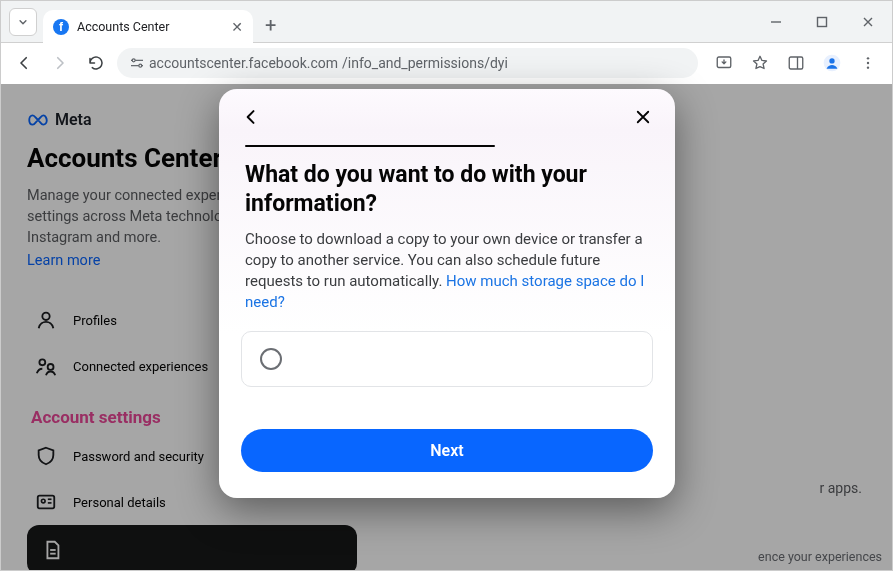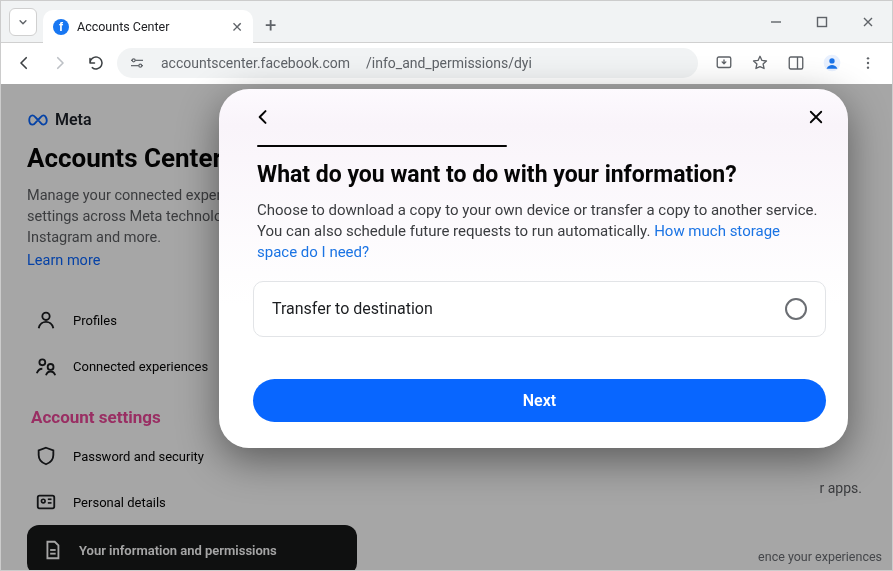--- a/index.html
+++ b/index.html
@@ -34,21 +34,21 @@
   .new-tab { font-size:20px; color:#5f6368; padding:0 12px; cursor:pointer; position:relative; top:3px;}
   .win-controls { margin-left:auto; display:flex; gap:6px; color:#5f6368; }
   .win-btn { width:40px; height:32px; display:flex; align-items:center; justify-content:center; font-size:14px; }
   .addr-bar {
     display:flex; align-items:center; height:40px; background:#fff; padding:0 8px; gap:6px;
   }
   .nav-icon { width:30px; height:30px; display:flex; align-items:center; justify-content:center; color:#5f6368; border-radius:50%; }
   .nav-icon.disabled { color:#bdc1c6; }
   .url-pill {
     flex:1; display:flex; align-items:center; background:#f1f3f4; border-radius:18px;
-    height:30px; padding:0 12px; gap:16px; font-size:14px; color:#202124;
+    height:30px; padding:0 12px; gap:4px; font-size:14px; color:#202124;
   }
   .url-pill .lock { color:#5f6368; }
   .url-host { color:#5f6368; }
   .url-path { color:#5f6368; }
   .addr-icons { display:flex; gap:4px; color:#5f6368; margin-left:4px;}
   .addr-icons .ic { width:32px; display:flex; align-items:center; justify-content:center;}
 
   
   .page {
     position:absolute; top:83px; left:0; right:0; bottom:0;
@@ -70,24 +70,24 @@
   .side-item.selected .side-icon{ color:#fff; }
 
   
   .overlay {
     position:absolute; top:83px; left:0; right:0; bottom:0;
     background:rgba(0,0,0,0.35);
   }
 
   
   .modal {
-    position:absolute; left:218px; top:88px; width:629px;
+    position:absolute; left:218px; top:88px; width:456px;
     background:linear-gradient(to bottom, #fdfafe, #f9f4fa 10%, #ffffff 60%);
-    border-radius:30px; box-shadow:0 12px 40px rgba(0,0,0,0.45);
-    padding:0 0 26px 12px;
+    border-radius:18px; box-shadow:0 12px 40px rgba(0,0,0,0.45);
+    padding:0 0 26px 0;
   }
   .modal-head { display:flex; align-items:center; justify-content:space-between; padding:14px 18px 6px 18px;}
   .modal-head .mbtn { width:28px; height:28px; display:flex; align-items:center; justify-content:center; color:#050505; cursor:pointer;}
   .modal-divider { width:250px; height:2px; background:#050505; margin:8px 0 14px 26px; border-radius:1px;}
   .modal-title { font-size:23px; font-weight:700; color:#050505; line-height:1.25; padding:0 26px 10px 26px;}
   .modal-desc { font-size:15px; color:#3b3d40; line-height:1.4; padding:0 26px 4px 26px;}
   .modal-desc a { color:#1b74e4; text-decoration:none; }
   .options { padding:14px 22px 0 22px; }
   .option {
     display:flex; align-items:center; justify-content:space-between;
@@ -269,21 +269,20 @@
       <span>Personal details</span>
     </div>
     <div class="side-item selected">
       <span class="side-icon">
         <svg width="22" height="22" viewBox="0 0 24 24">
             <path d="M7 3h8l4 4v14H7z" fill="none" stroke="currentColor" stroke-width="2"></path>
             <line x1="10" y1="12" x2="16" y2="12" stroke="currentColor" stroke-width="2"></line>
             <line x1="10" y1="16" x2="16" y2="16" stroke="currentColor" stroke-width="2"></line>
           </svg>
       </span>
-      <span>Your information and permissions</span>
     </div>
   </div>
 
   <div class="right-apps-text">r apps.</div>
   <div class="small-right-text">ence your experiences</div>
 </div>
 
 <div class="overlay"></div>
 
 <div class="modal">
@@ -299,18 +298,17 @@
         </svg>
     </div>
   </div>
   <div class="modal-divider"></div>
   <div class="modal-title">What do you want to do with your information?</div>
   <div class="modal-desc">
     <span>Choose to download a copy to your own device or transfer a copy to another service. You can also schedule future requests to run automatically. </span><a href="#">How much storage space do I need?</a>
   </div>
   <div class="options">
     <div class="option">
-      <span>Transfer to destination</span>
       <span class="radio"></span>
     </div>
   </div>
   <div class="next-btn">Next</div>
 </div>
 
 </body></html>

